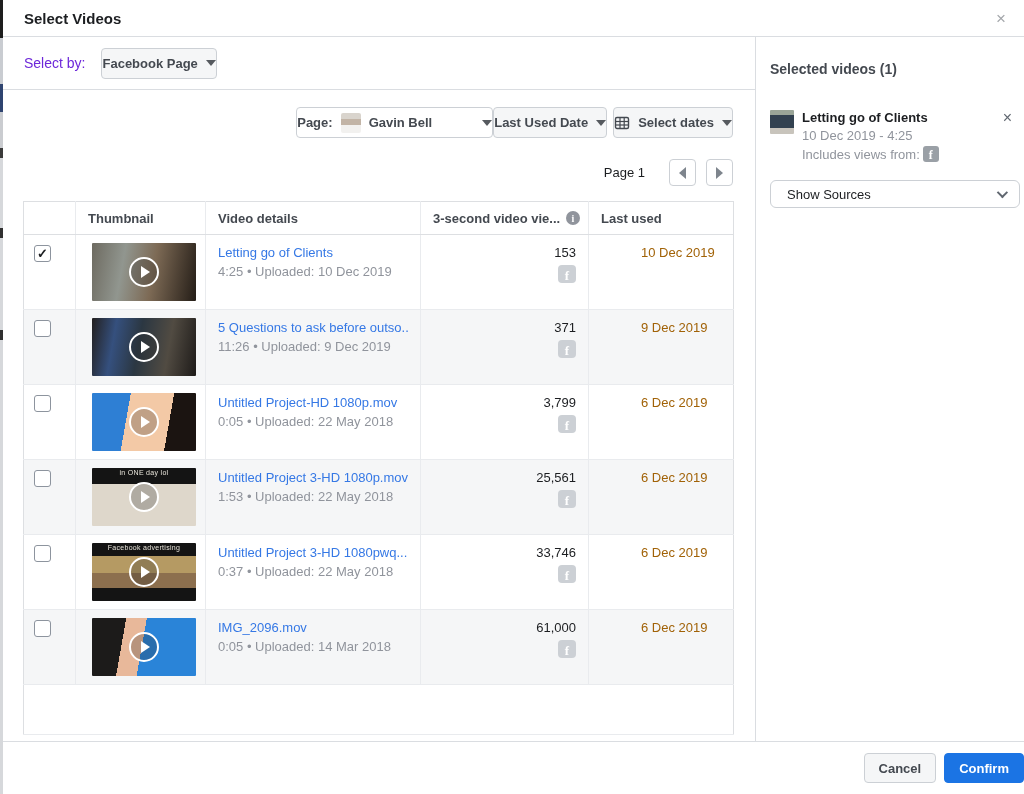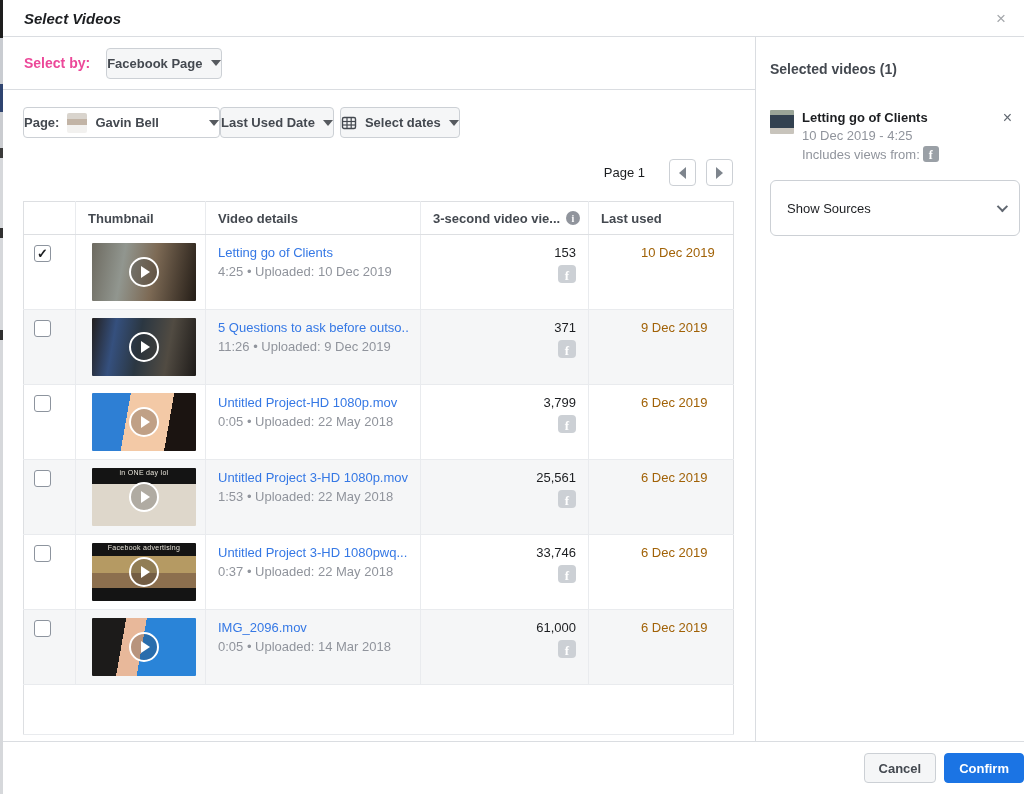--- a/index.html
+++ b/index.html
@@ -9,44 +9,44 @@
   
   .edge-strip { position:absolute; left:0; top:0; width:3px; height:794px; z-index:5;
     background:linear-gradient(180deg,#1e1e1e 0 38px,#c9ccd1 38px 84px,#2f4470 84px 112px,
       #caccd0 112px 148px,#3a3a3a 148px 158px,#d6d8db 158px 228px,#303030 228px 238px,
       #d6d8db 238px 330px,#303030 330px 340px,#d6d8db 340px 794px); }
 
   
   .titlebar { position:absolute; left:0; top:0; width:1024px; height:37px; background:#fff;
     border-bottom:1px solid #dadde1; display:flex; align-items:center; justify-content:space-between;
     padding:0 18px 0 24px; z-index:2; }
-  .titlebar h1 { font-size:15px; font-weight:bold; color:#1c1e21;font-style:italic; }
+  .titlebar h1 { font-size:15px; font-weight:bold; color:#1c1e21; }
   .close-x { font-size:17px; color:#a4a7ab; cursor:pointer; line-height:1; }
 
   
   .left-panel { position:absolute; left:0; top:37px; width:755px; height:704px; background:#fff; }
   .sidebar { position:absolute; left:755px; top:37px; width:269px; height:704px; background:#fff;
     border-left:1px solid #dadde1; padding:24px 12px 0 14px; }
   .footer { position:absolute; left:0; top:741px; width:1024px; height:53px; background:#fff;
     border-top:1px solid #dadde1; display:flex; align-items:center; justify-content:flex-end;
     gap:8px; }
 
   
   .selectby-row { height:53px; border-bottom:1px solid #dadde1; display:flex; align-items:center; padding-left:24px; }
-  .selectby-label { font-size:14px; font-weight:bold; color:#ec4899; margin-right:16px; }
+  .selectby-label { font-size:14px; font-weight:normal; color:#6d28d9; margin-right:16px; }
 
   .btn { display:inline-flex; align-items:center; gap:8px; height:31px; padding:0 0;
     background:#f5f6f7; border:1px solid #ccd0d5; border-radius:4px; font-size:13px;
     font-weight:bold; color:#444950; cursor:pointer; white-space:nowrap; }
   .btn.white { background:#fff; }
   .caret-down { width:0; height:0; border-left:5px solid transparent; border-right:5px solid transparent;
     border-top:6px solid #565a5f; display:inline-block; }
 
   
-  .toolbar { margin-top:17px; padding:0 22px 0 23px; display:flex; align-items:center; justify-content:flex-start; }
+  .toolbar { margin-top:17px; padding:0 22px 0 23px; display:flex; align-items:center; justify-content:flex-end; }
   .toolbar-right { display:flex; gap:6px; }
   .page-btn-gap { margin-left:42px; }
   .avatar { width:20px; height:20px; border-radius:2px; display:inline-block;
     background:linear-gradient(180deg,#d9d4cd 0 30%, #c2b4a6 30% 60%, #f2f1ef 60%); }
   .grid-icon { display:inline-block; }
 
   
   .pager { margin-top:21px; padding-right:22px; display:flex; align-items:center; justify-content:flex-end; gap:10px; }
   .pager-label { font-size:13px; color:#1c1e21; margin-right:14px; }
   .pager-btn { width:27px; height:27px; background:#fff; border:1px solid #ccd0d5; border-radius:4px;
@@ -104,21 +104,21 @@
   .sb-heading { font-size:14px; font-weight:bold; color:#444950; }
   .sb-item { display:flex; margin-top:33px; align-items:flex-start; }
   .sb-thumb { width:24px; height:24px; flex:0 0 24px; margin-right:8px; border-radius:1px;
     background:linear-gradient(180deg,#9aa598 0 22%,#324150 22% 75%,#c8c4bc 75%); }
   .sb-text { flex:1; min-width:0; }
   .sb-title { font-size:13px; font-weight:bold; color:#1c1e21; }
   .sb-meta { font-size:13px; color:#90949c; margin-top:3px; }
   .sb-includes { font-size:13px; color:#90949c; margin-top:3px; display:flex; align-items:center; gap:3px; }
   .fb-badge.small { width:16px; height:16px; margin-top:0; background:#9aa0a6; font-size:12px; border-radius:3px; }
   .sb-close { font-size:16px; color:#606770; cursor:pointer; line-height:1; margin-left:6px; }
-  .show-sources { margin-top:18px; width:250px; height:56px; background:#fff; border:1px solid #ccd0d5;
+  .show-sources { margin-top:18px; width:250px; height:28px; background:#fff; border:1px solid #ccd0d5;
     border-radius:6px; display:flex; align-items:center; justify-content:space-between;
     padding:0 14px 0 16px; font-size:13px; color:#1c1e21; cursor:pointer; }
   .chevron-down { width:8px; height:8px; border-right:2px solid #606770; border-bottom:2px solid #606770;
     transform:rotate(45deg) translateY(-2px); }
 
   
   .btn-cancel { height:30px; padding:0 14px; background:#f5f6f7; border:1px solid #ccd0d5; border-radius:4px;
     font-size:13px; font-weight:bold; color:#444950; cursor:pointer; }
   .btn-confirm { height:30px; padding:0 14px; background:#1b74e4; border:1px solid #1b74e4; border-radius:4px;
     font-size:13px; font-weight:bold; color:#fff; cursor:pointer; }

